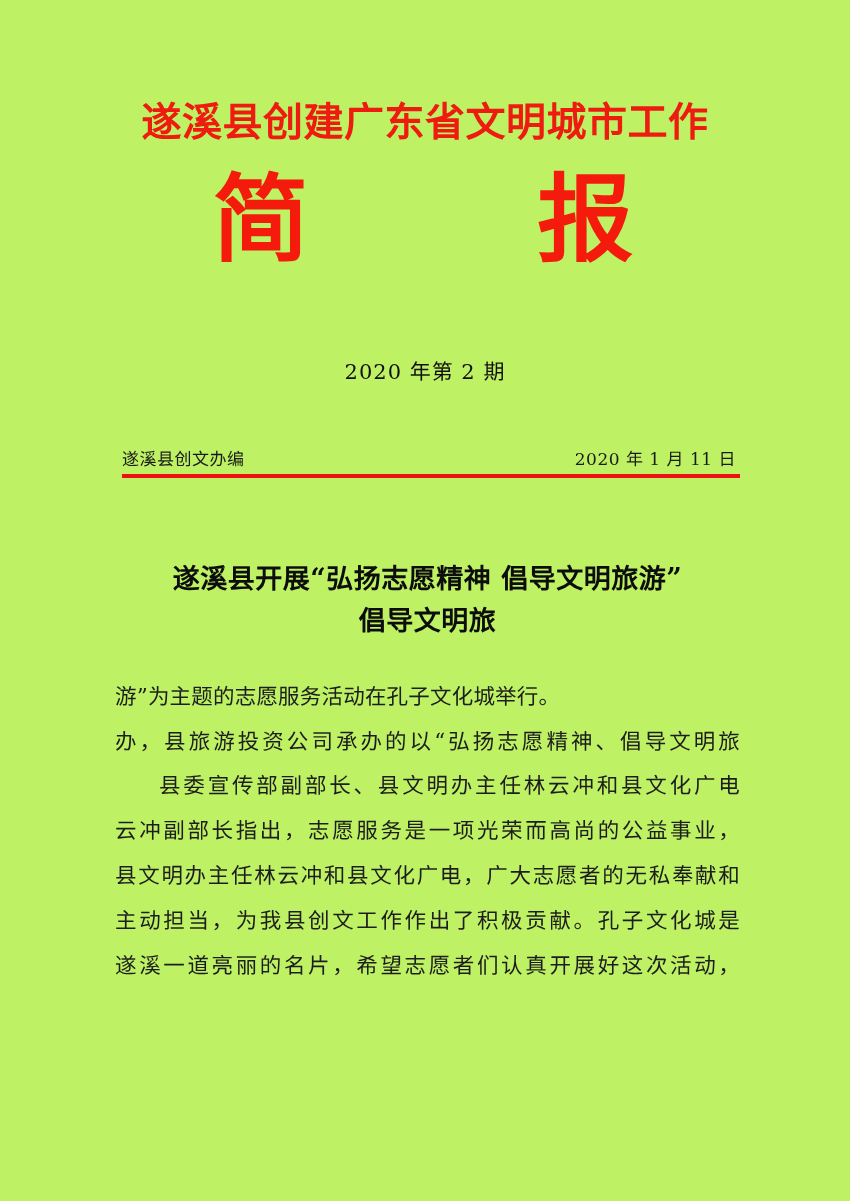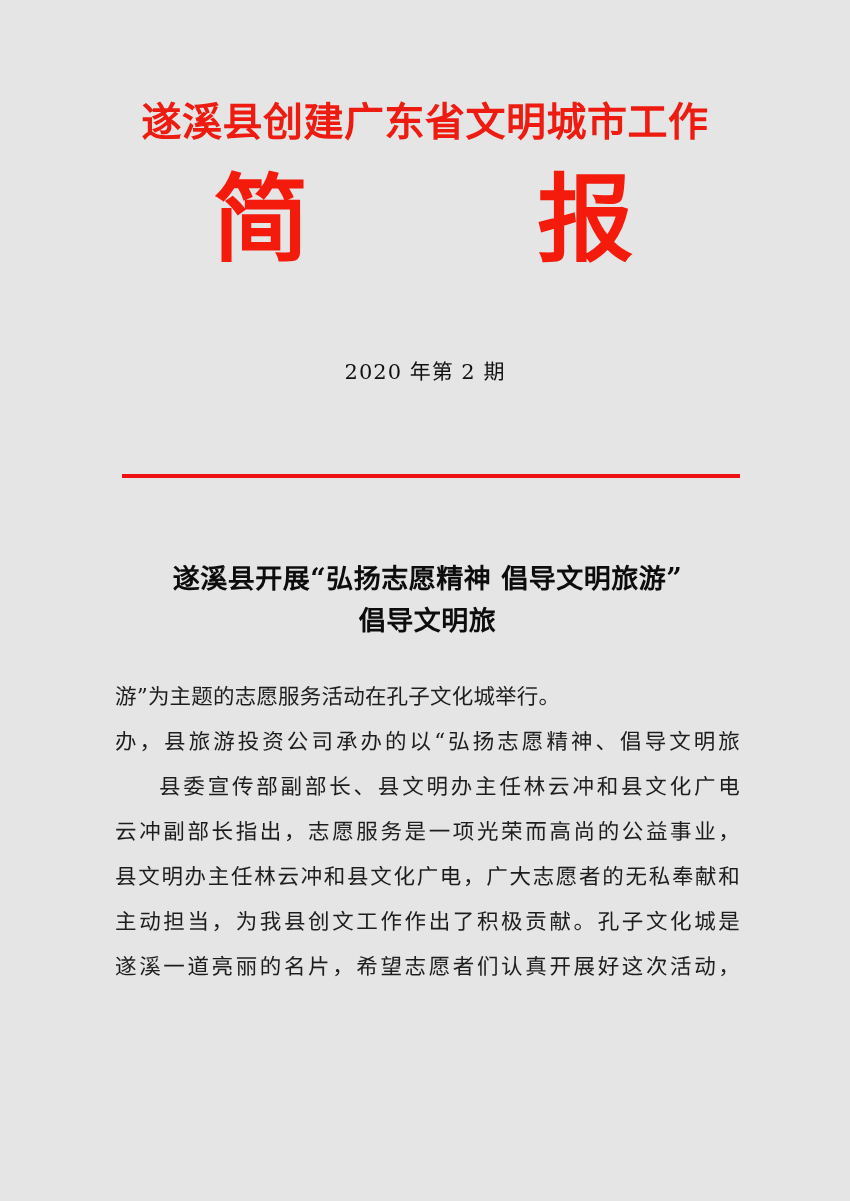--- a/index.html
+++ b/index.html
@@ -17,21 +17,21 @@
     color: #000000;
     -webkit-font-smoothing: antialiased;
   }
 
   .page {
     position: absolute;
     top: 0;
     left: 0;
     width: 850px;
     height: 1201px;
-    background: #e5e5e5;
+    background: #bef264;
   }
 
   
   .masthead {
     position: absolute;
     left: 0;
     top: 96px;
     width: 850px;
     text-align: center;
   }
@@ -125,20 +125,21 @@
     font-family: "DejaVu Serif", "Liberation Serif", serif;
     font-size: 21.5px;
     line-height: 45px;
     color: #1d1d1d;
     text-align: justify;
     letter-spacing: 0.2px;
     margin: 0;
   }
   .para + .para {
     margin-top: 0;
+    font-family: Liberation Serif, serif;
   }
   .para .ln {
     display: block;
     white-space: nowrap;
   }
   .para .ln.indent {
     text-indent: 44px;
   }
   .para .ln.spread {
     
@@ -152,20 +153,24 @@
 
 <div class="page">
 
   <div class="masthead">
     <div class="masthead-title">遂溪县创建广东省文明城市工作</div>
     <div class="masthead-wordmark">简      报</div>
   </div>
 
   <div class="issue-line">2020 年第 2 期</div>
 
+  <div class="imprint">
+    <span class="imprint-editor">遂溪县创文办编</span>
+    <span class="imprint-date">2020 年 1 月 11 日</span>
+  </div>
   <div class="red-rule"></div>
 
   <div class="article">
     <h1 class="article-headline">
       <span class="hl-line">遂溪县开展“弘扬志愿精神 倡导文明旅游”</span>
       <span class="hl-line">倡导文明旅</span>
     </h1>
 
     <div class="article-body">
 

